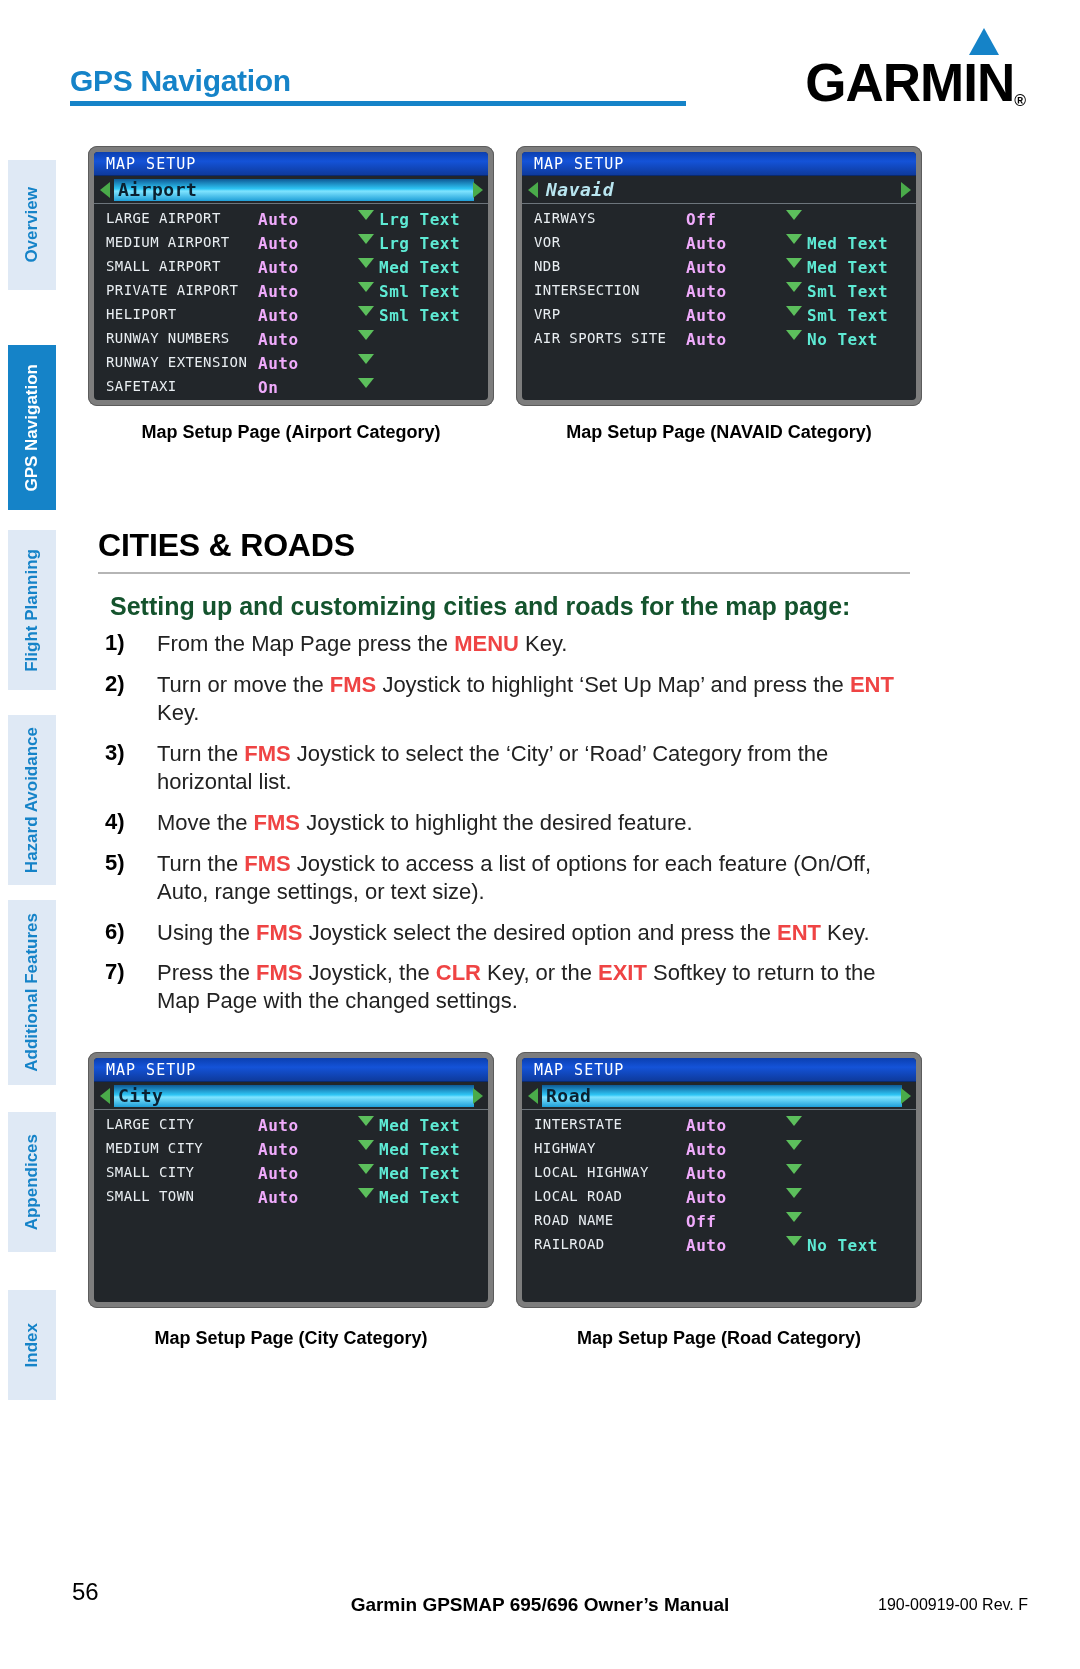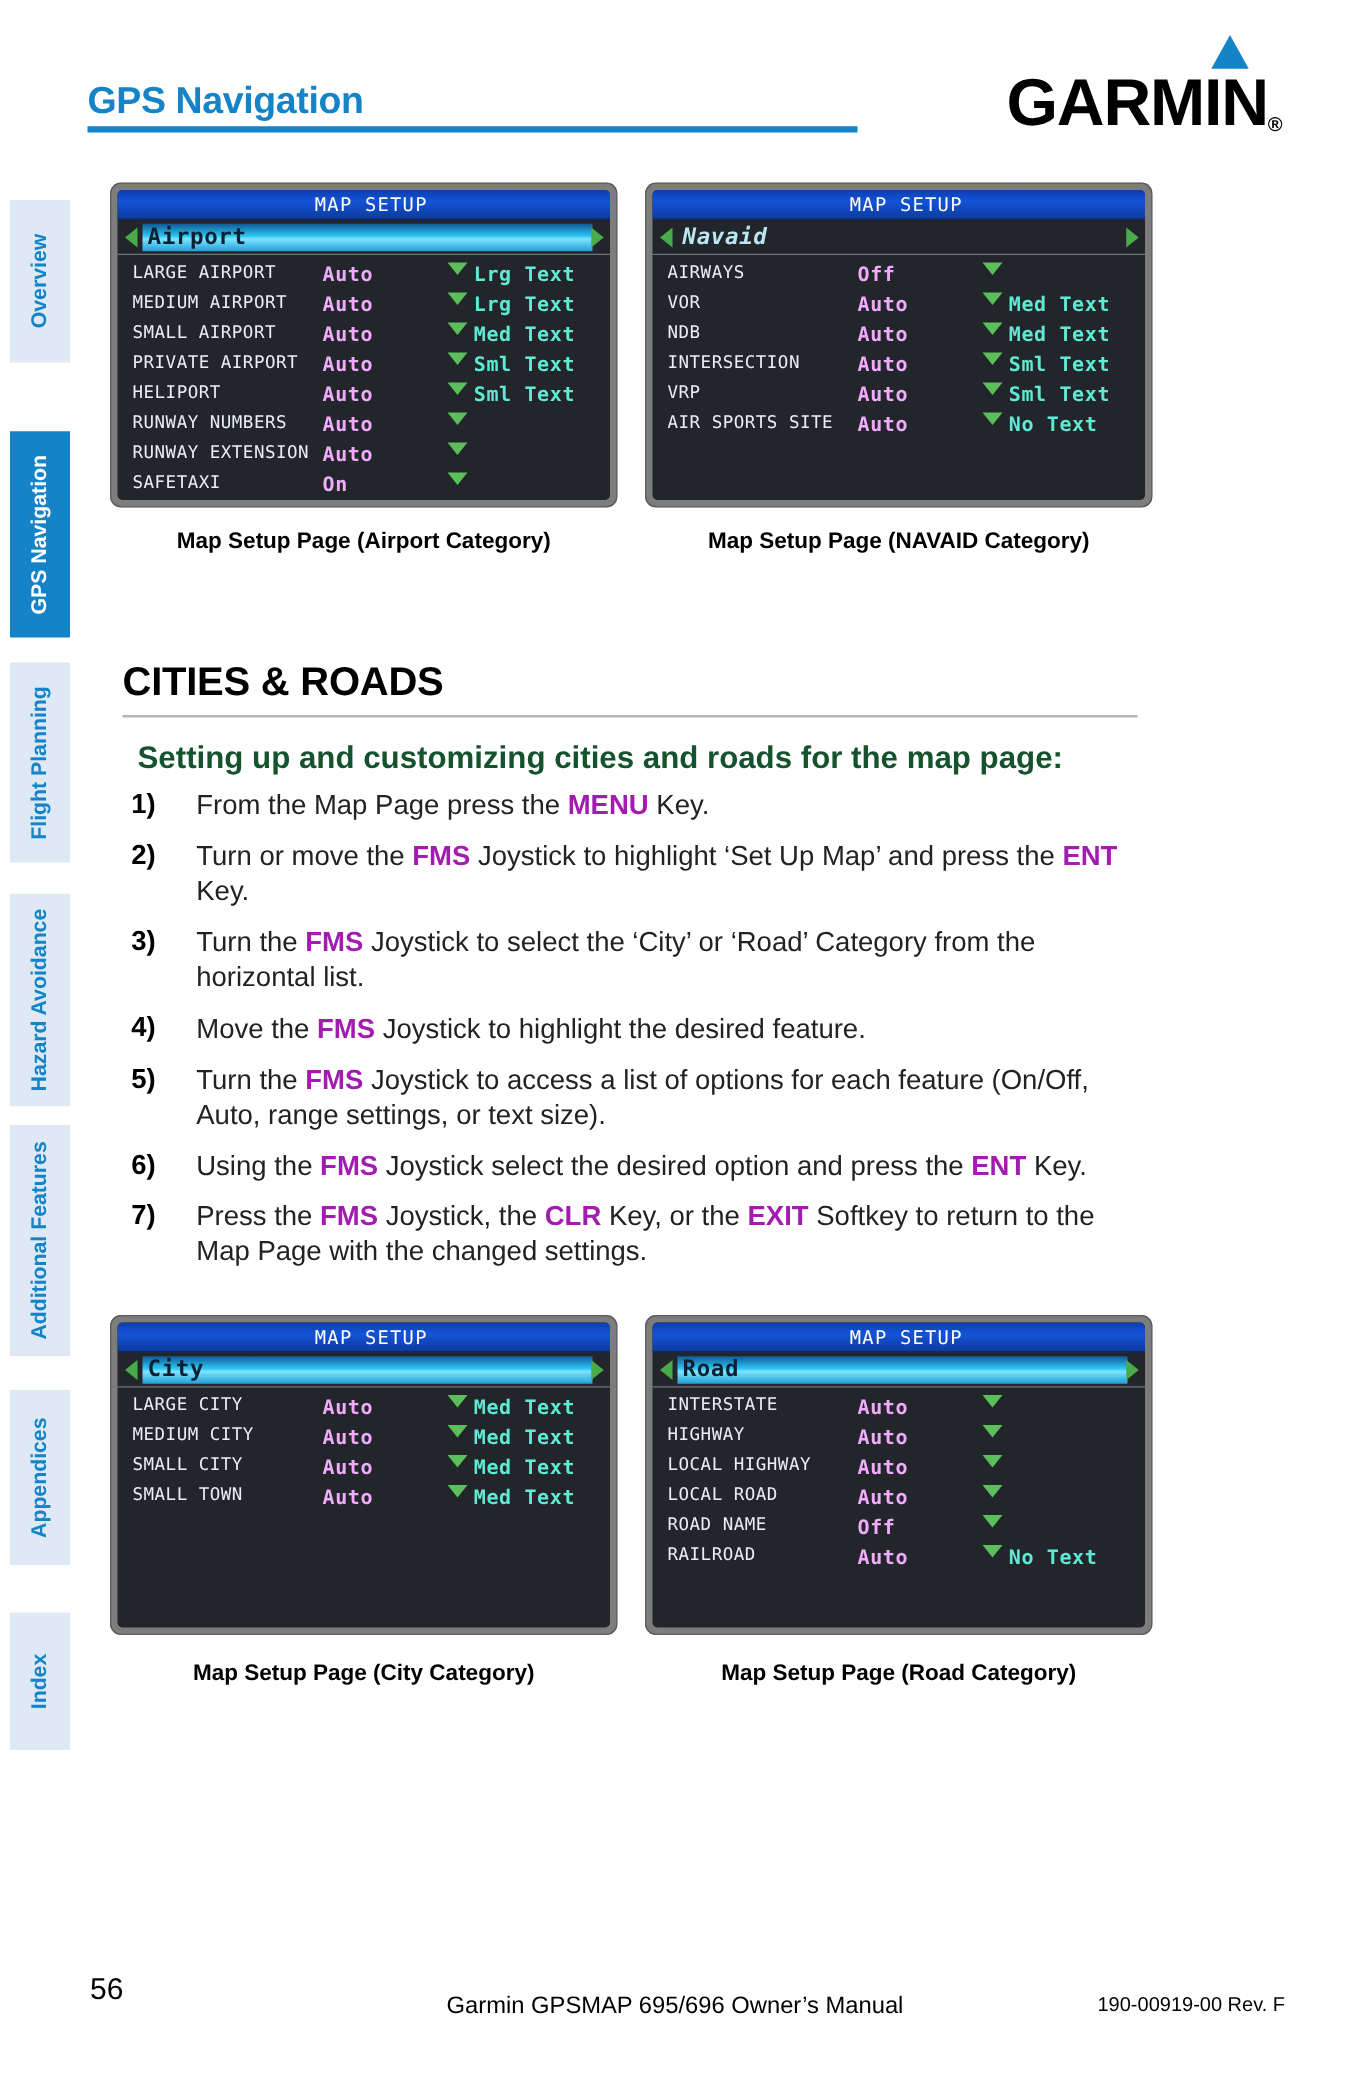--- a/index.html
+++ b/index.html
@@ -75,21 +75,20 @@
   }
   .dev-title {
     height:24px;
     background: linear-gradient(to bottom,#0b3fb0 0%, #1453d8 40%, #0e3a9c 100%);
     color:#ffffff;
     font-size:15px;
     letter-spacing:1px;
     display:flex; align-items:center;
     padding-left:12px;
     border-bottom:1px solid #0a2a6e;
-    justify-content:center;
   }
   .dev-cat {
     height:28px;
     display:flex; align-items:center;
     position:relative;
     padding-left:6px;
     border-bottom:1px solid #6d757c;
   }
   .cat-arrow-l {
     width:0;height:0;
@@ -169,31 +168,31 @@
     position:absolute; left:110px; top:592px; width:800px;
     font-size:25px; font-weight:bold; color:#14532d;
   }
   .steps { position:absolute; left:105px; top:630px; width:810px; }
   .step { display:flex; margin-bottom:13px; }
   .step-num {
     width:52px; flex:none;
     font-size:22px; font-weight:bold; color:#000;
   }
   .step-txt { font-size:22px; color:#222; line-height:1.27; }
-  .step-txt b { font-weight:bold; color:#a21caf; }
+  .step-txt b { font-weight:bold; color:#ef4444; }
 
   
   .pg-num {
     position:absolute; left:72px; top:1578px;
     font-size:24px; color:#000;
   }
   .foot-center {
     position:absolute; left:0; right:0; top:1594px;
     text-align:center;
-    font-size:19px; font-weight:normal; color:#000;
+    font-size:19px; font-weight:bold; color:#000;
   }
   .foot-right {
     position:absolute; right:52px; top:1596px;
     font-size:16px; color:#000;
   }
 </style>
 </head>
 <body>
 
 <div class="page">

